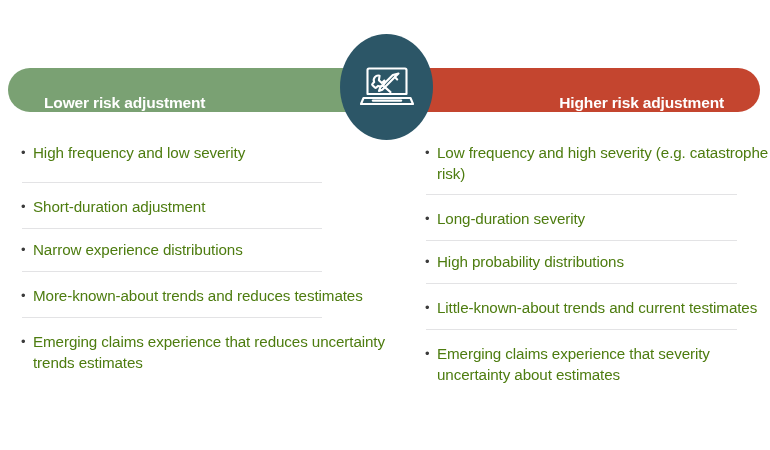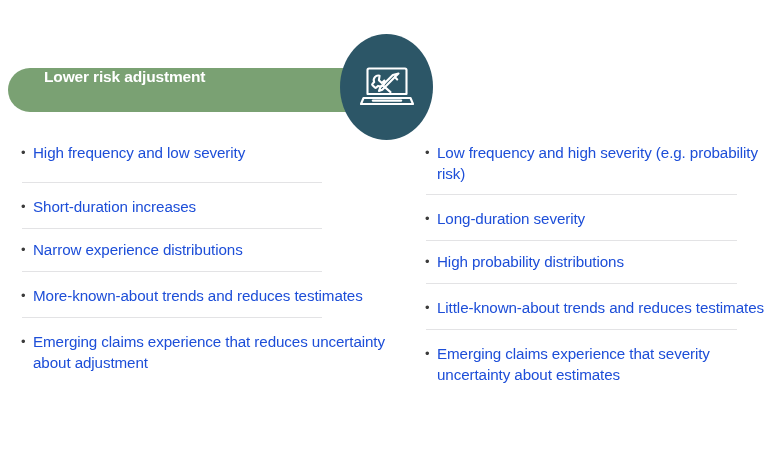--- a/index.html
+++ b/index.html
@@ -18,21 +18,21 @@
     height: 450px;
     background: #ffffff;
   }
 
   
   .banner {
     position: absolute;
     top: 68px;
     height: 44px;
     display: flex;
-    align-items: flex-start;
+    align-items: flex-end;
   }
 
   .banner-left {
     left: 8px;
     width: 382px;
     background: #7aa173;
     border-radius: 22px;
     justify-content: flex-start;
     padding-left: 36px;
   }
@@ -98,21 +98,21 @@
     flex: 0 0 auto;
     width: 12px;
     color: #3b3b3b;
     font-size: 13px;
     line-height: 22px;
     text-align: left;
   }
 
   .item-text {
     flex: 1 1 auto;
-    color: #1d4ed8;
+    color: #4d7c0f;
     font-size: 15.2px;
     line-height: 21px;
     letter-spacing: -0.1px;
   }
 
   .divider {
     height: 1px;
     background: #e3e3e5;
     margin: 0;
   }
@@ -128,20 +128,23 @@
 </style>
 </head>
 <body>
 
 <div id="infographic">
 
   <div class="banner banner-left">
     <span class="banner-label">Lower risk adjustment</span>
   </div>
 
+  <div class="banner banner-right">
+    <span class="banner-label">Higher risk adjustment</span>
+  </div>
 
   <div class="medallion">
     <span>
       <svg width="54" height="46" viewBox="0 0 54 46" fill="none" stroke="#ffffff" stroke-width="2.1" stroke-linecap="round" stroke-linejoin="round">
 
         <path d="M9 4.5 h36 a1.5 1.5 0 0 1 1.5 1.5 v24 h-39 v-24 a1.5 1.5 0 0 1 1.5 -1.5 z"></path>
 
         <path d="M3.5 34 h47 l2.5 6 h-52 z"></path>
 
         <line x1="13" y1="36.6" x2="41" y2="36.6" stroke-width="2.4"></line>
@@ -163,21 +166,21 @@
         <span class="bullet">•</span>
         <span class="item-text">High frequency and low severity</span>
       </div>
 
       <div class="sp-a"></div>
       <div class="divider"></div>
       <div class="sp-b"></div>
 
       <div class="item">
         <span class="bullet">•</span>
-        <span class="item-text">Short-duration increases</span>
+        <span class="item-text">Short-duration adjustment</span>
       </div>
 
       <div class="sp-c"></div>
       <div class="divider"></div>
       <div class="sp-c"></div>
 
       <div class="item">
         <span class="bullet">•</span>
         <span class="item-text">Narrow experience distributions</span>
       </div>
@@ -190,30 +193,30 @@
         <span class="bullet">•</span>
         <span class="item-text">More-known-about trends and reduces testimates</span>
       </div>
 
       <div class="sp-c"></div>
       <div class="divider"></div>
       <div class="sp-b"></div>
 
       <div class="item">
         <span class="bullet">•</span>
-        <span class="item-text">Emerging claims experience that reduces uncertainty about adjustment</span>
+        <span class="item-text">Emerging claims experience that reduces uncertainty trends estimates</span>
       </div>
 
     </div>
 
     <div class="column column-right">
 
       <div class="item">
         <span class="bullet">•</span>
-        <span class="item-text">Low frequency and high severity (e.g. probability risk)</span>
+        <span class="item-text">Low frequency and high severity (e.g. catastrophe risk)</span>
       </div>
 
       <div class="sp-c"></div>
       <div class="divider"></div>
       <div class="sp-b"></div>
 
       <div class="item">
         <span class="bullet">•</span>
         <span class="item-text">Long-duration severity</span>
       </div>
@@ -226,21 +229,21 @@
         <span class="bullet">•</span>
         <span class="item-text">High probability distributions</span>
       </div>
 
       <div class="sp-c"></div>
       <div class="divider"></div>
       <div class="sp-d"></div>
 
       <div class="item">
         <span class="bullet">•</span>
-        <span class="item-text">Little-known-about trends and reduces testimates</span>
+        <span class="item-text">Little-known-about trends and current testimates</span>
       </div>
 
       <div class="sp-c"></div>
       <div class="divider"></div>
       <div class="sp-b"></div>
 
       <div class="item">
         <span class="bullet">•</span>
         <span class="item-text">Emerging claims experience that severity uncertainty about estimates</span>
       </div>

